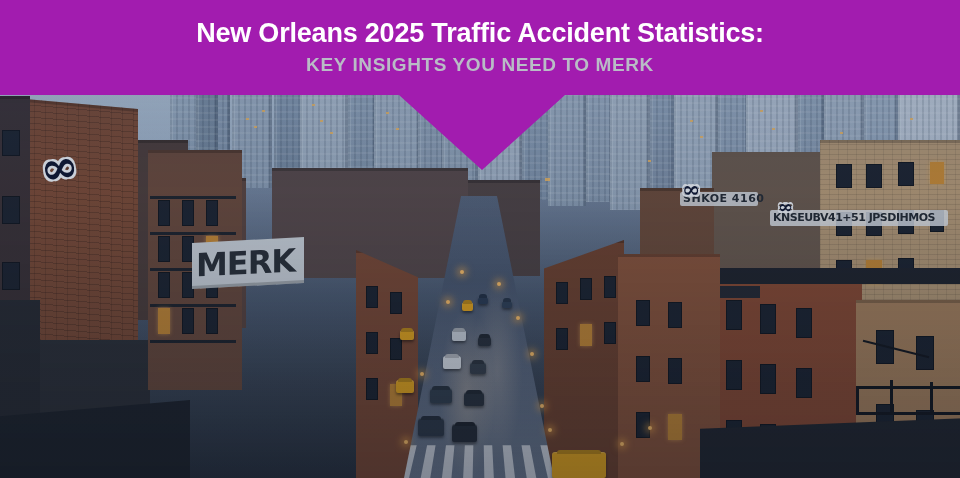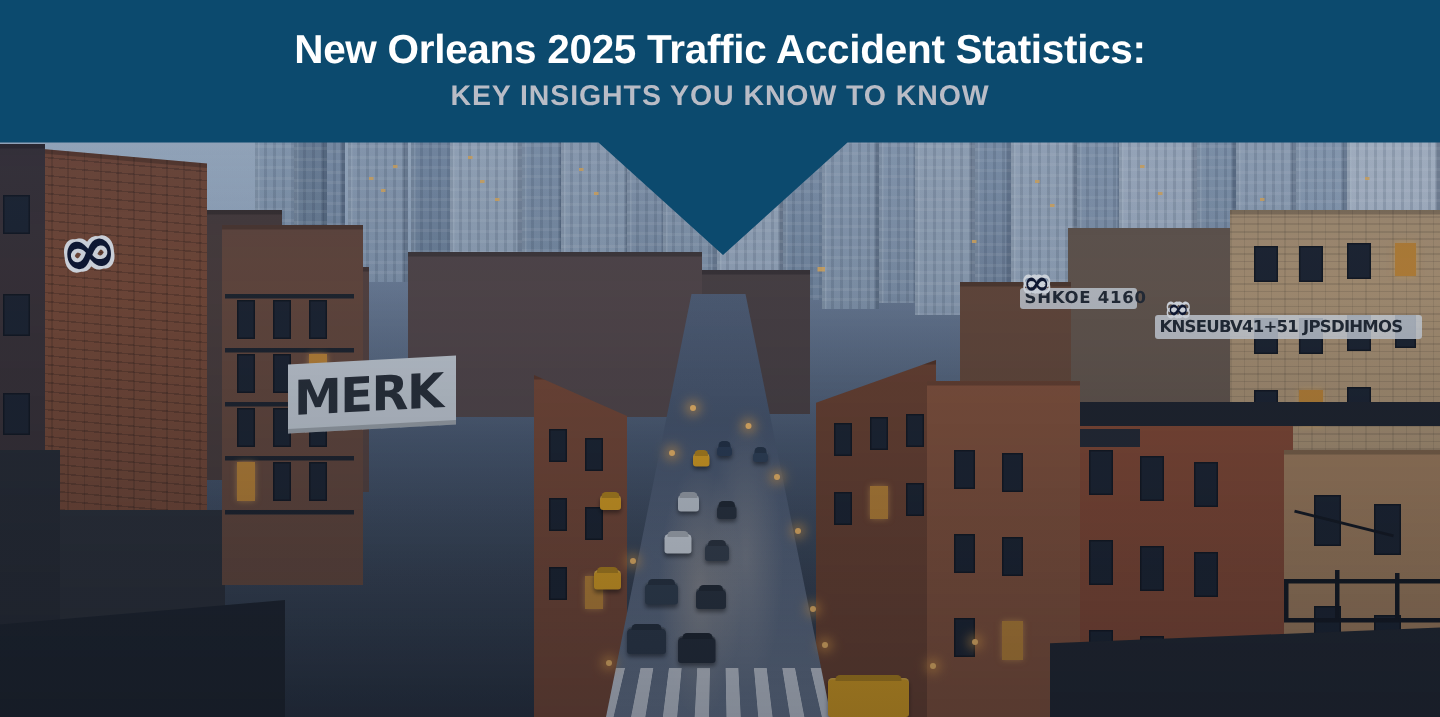--- a/index.html
+++ b/index.html
@@ -64,21 +64,21 @@
   .grafbar { position:absolute; background:rgba(228,234,241,.80); border-radius:2px; }
   .tag { position:absolute; color:#0d1530; font-weight:bold;
     font-family:"DejaVu Serif", serif; text-shadow:-2px -2px 0 #eef2f7, 2px -2px 0 #eef2f7,
       -2px 2px 0 #eef2f7, 2px 2px 0 #eef2f7; }
 
   .photo-tint { position:absolute; inset:0; pointer-events:none;
     background:linear-gradient(180deg, rgba(28,48,82,.26) 0%, rgba(20,34,60,.16) 40%, rgba(10,18,32,.40) 100%); }
 
   
   .banner { position:absolute; left:0; top:0; width:960px; height:172px;
-    background:#0c4a6e;
+    background:#a21caf;
     clip-path:polygon(0 0, 960px 0, 960px 95px, 565px 95px, 482px 170px, 399px 95px, 0 95px);
     z-index:5; }
 
   .banner-inner { position:absolute; left:0; top:0; width:960px; height:95px;
     display:flex; flex-direction:column; align-items:center; justify-content:center; }
 
   .title { color:#ffffff; font-size:27px; font-weight:bold; line-height:1.1;
     letter-spacing:-.2px; white-space:nowrap; }
   .subtitle { color:#b9bcc6; font-size:19px; font-weight:bold; line-height:1.1;
     letter-spacing:.6px; margin-top:7px; white-space:nowrap; }
@@ -308,17 +308,17 @@
                 clip-path:polygon(0 22%,100% 0,100% 100%,0 100%);"></div>
     <div style="position:absolute; left:700px; top:418px; width:270px; height:60px; background:#23272f;
                 clip-path:polygon(0 18%,100% 0,100% 100%,0 100%);"></div>
 
     <div class="photo-tint"></div>
   </div>
 
   <div class="banner">
     <div class="banner-inner">
       <div class="title">New Orleans 2025 Traffic Accident Statistics:</div>
-      <div class="subtitle">KEY INSIGHTS YOU KNOW TO KNOW</div>
+      <div class="subtitle">KEY INSIGHTS YOU NEED TO MERK</div>
     </div>
   </div>
 
 </div>
 
 </body></html>

